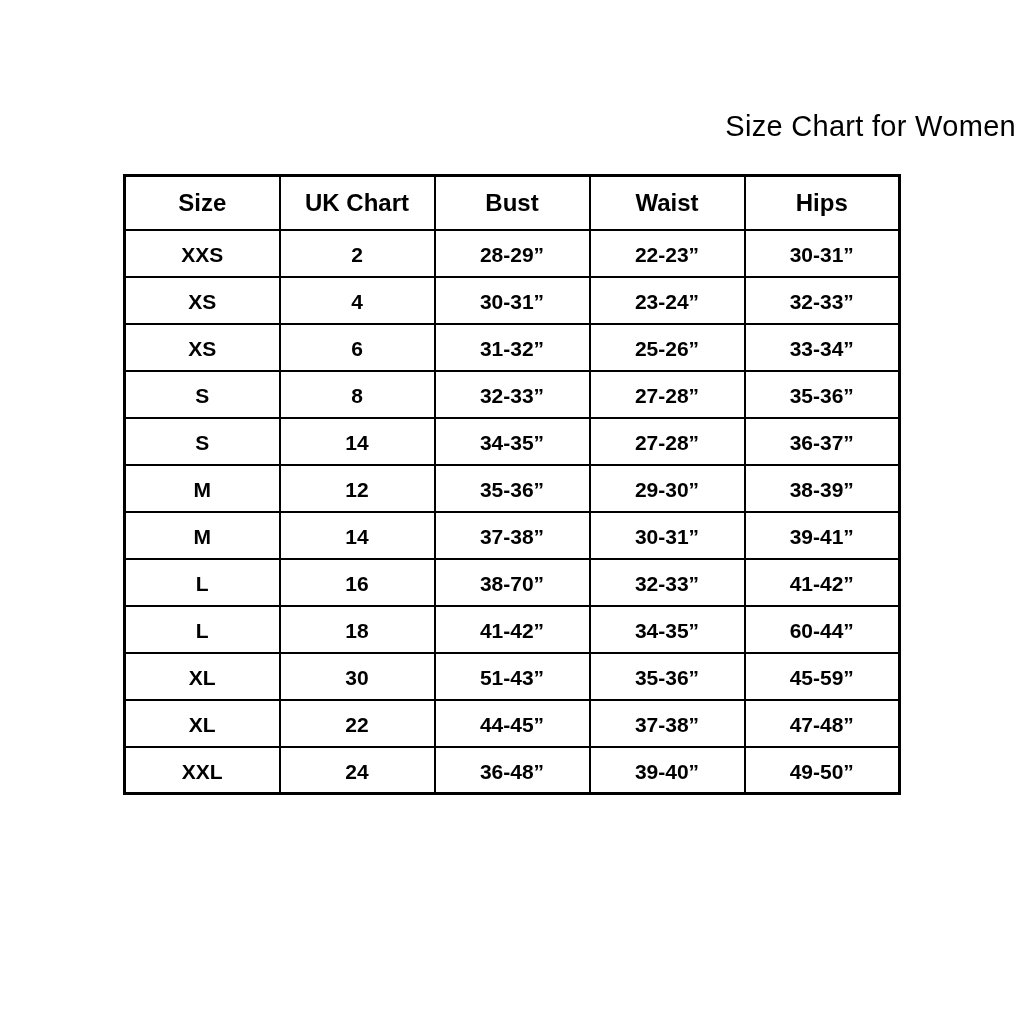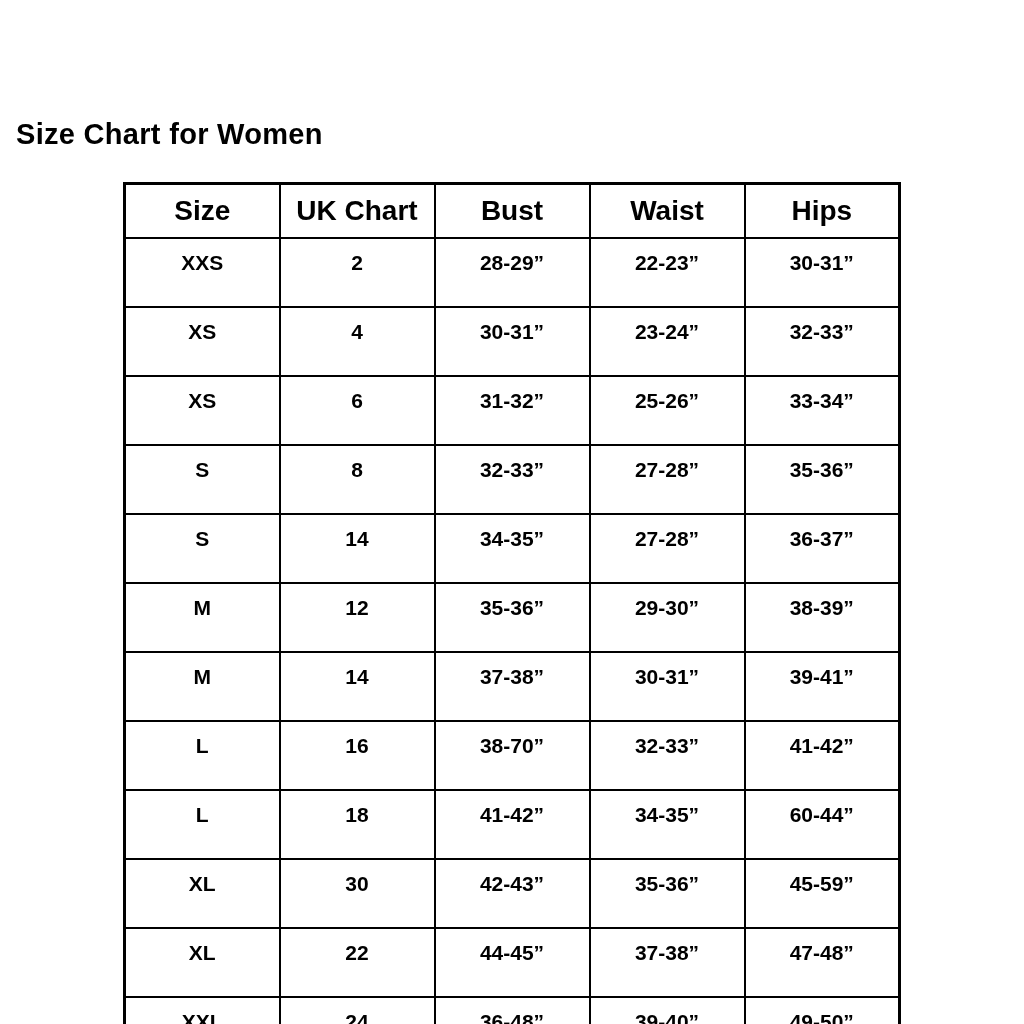--- a/index.html
+++ b/index.html
@@ -13,49 +13,49 @@
     color: #000000;
     font-family: "Liberation Sans", sans-serif;
     overflow: hidden;
   }
   .page {
     width: 1024px;
     height: 1024px;
     position: relative;
   }
   .title {
-    margin: 16px;
+    margin: 8px;
     padding-top: 102px;
-    text-align: left;
+    text-align: right;
     font-size: 29px;
-    font-weight: bold;
+    font-weight: normal;
     letter-spacing: 0.3px;
   }
   .size-table {
     border-collapse: collapse;
     table-layout: fixed;
     width: 778px;
     margin: 31px auto 0 auto;
     border: 3px solid #000000;
   }
   .size-table th,
   .size-table td {
     border: 2px solid #000000;
     text-align: center;
     font-weight: bold;
     box-sizing: border-box;
     width: 20%;
   }
   .size-table th {
     height: 54px;
-    font-size: 28px;
+    font-size: 24px;
     vertical-align: middle;
   }
   .size-table td {
-    height: 69px;
+    height: 47px;
     font-size: 21px;
     vertical-align: top;
     padding-top: 12px;
   }
 </style>
 </head>
 <body>
 
 <div class="page">
   <h1 class="title">Size Chart for Women</h1>
@@ -130,21 +130,21 @@
         <tr>
           <td>L</td>
           <td>18</td>
           <td>41-42”</td>
           <td>34-35”</td>
           <td>60-44”</td>
         </tr>
         <tr>
           <td>XL</td>
           <td>30</td>
-          <td>42-43”</td>
+          <td>51-43”</td>
           <td>35-36”</td>
           <td>45-59”</td>
         </tr>
         <tr>
           <td>XL</td>
           <td>22</td>
           <td>44-45”</td>
           <td>37-38”</td>
           <td>47-48”</td>
         </tr>

